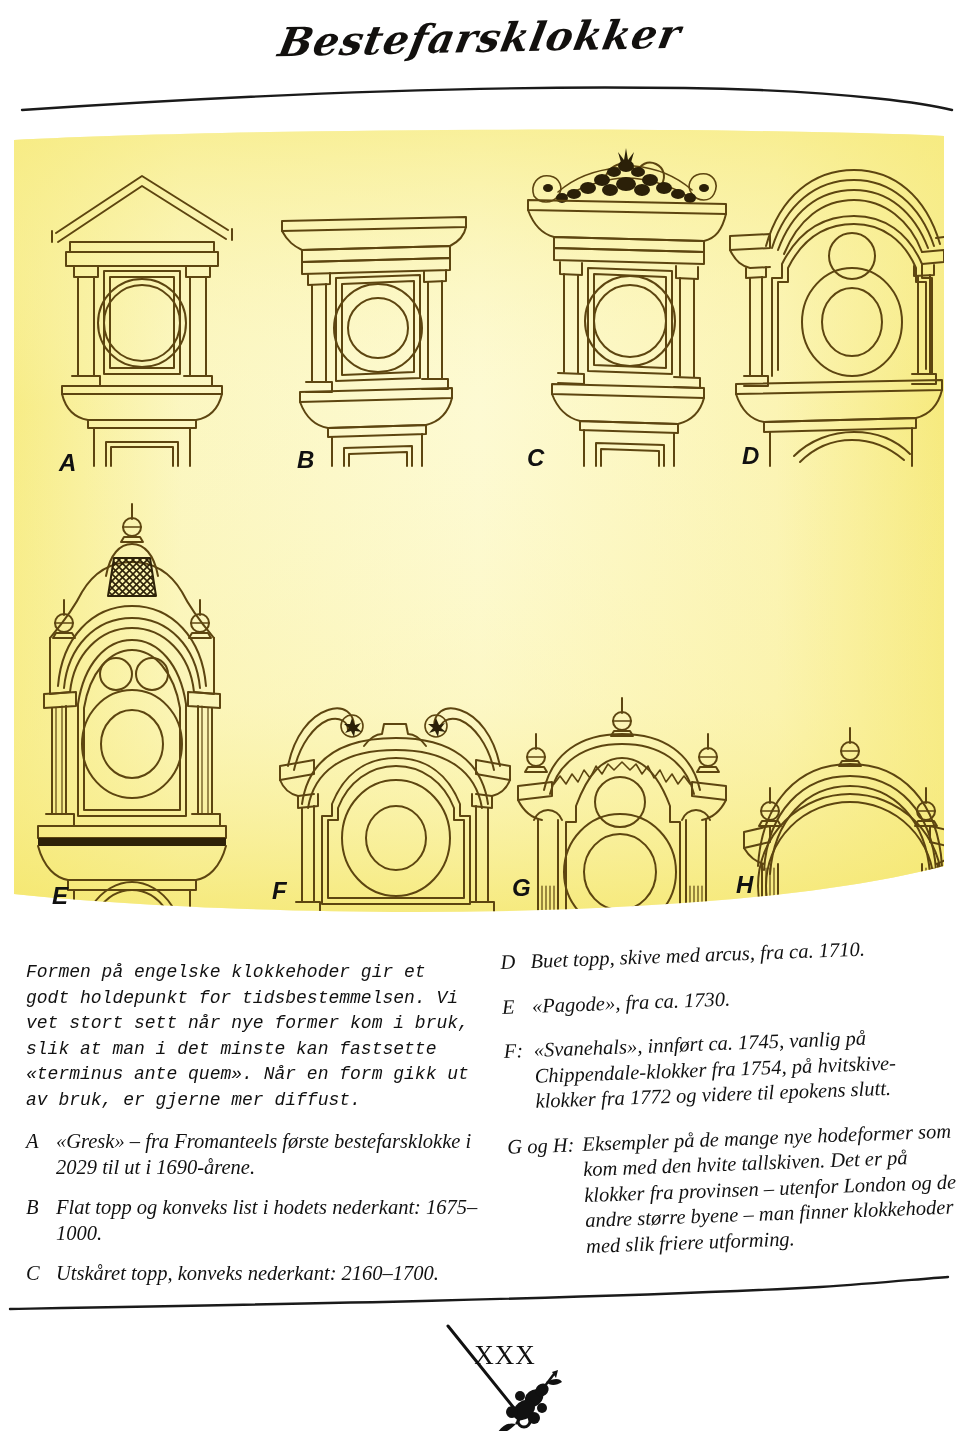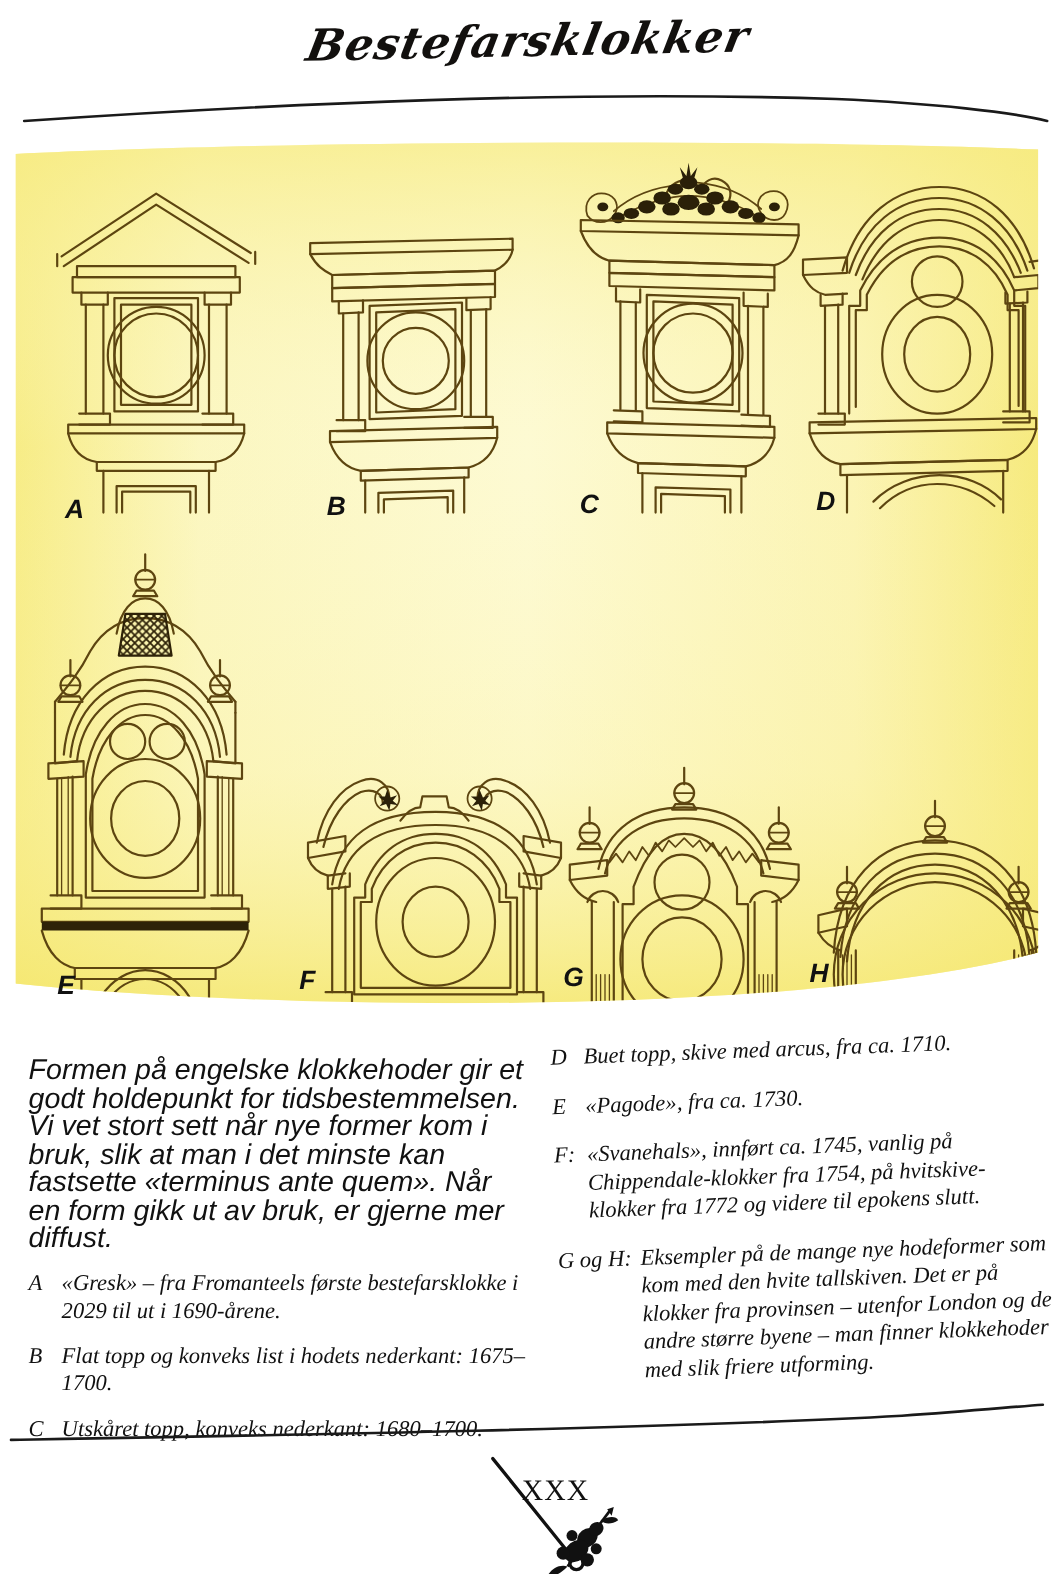--- a/index.html
+++ b/index.html
@@ -33,23 +33,23 @@
     position:absolute;left:14px;top:126px;width:930px;height:800px;
   }
   .plate svg{display:block;}
 
   
   .col{position:absolute;font-style:italic;color:#111;}
   .col-left{left:26px;top:960px;width:452px;}
   .col-right{left:500px;top:950px;width:448px;transform:rotate(-2.1deg);transform-origin:0 0;}
 
   .para{
-    font-size:26px;line-height:25.5px;
+    font-size:18px;line-height:25.5px;
     margin:0 0 16px 0;
-    font-family:Liberation Sans, sans-serif;
+    font-family:Liberation Mono, monospace;
   }
   .item{
     display:flex;
     font-size:20.5px;line-height:25.5px;
     margin:0 0 15px 0;
     font-family:"Liberation Serif",serif;
   }
   .item .key{
     flex:0 0 auto;
     min-width:30px;
@@ -451,25 +451,25 @@
 
   <div class="col col-left">
     <p class="para">Formen på engelske klokkehoder gir et godt holdepunkt for tidsbestemmelsen. Vi vet stort sett når nye former kom i bruk, slik at man i det minste kan fastsette «terminus ante quem». Når en form gikk ut av bruk, er gjerne mer diffust.</p>
 
     <div class="item">
       <span class="key">A</span>
       <span class="body">«Gresk» – fra Fromanteels første bestefarsklokke i 2029 til ut i 1690-årene.</span>
     </div>
     <div class="item">
       <span class="key">B</span>
-      <span class="body">Flat topp og konveks list i hodets nederkant: 1675–1700.</span>
+      <span class="body">Flat topp og konveks list i hodets nederkant: 1675–1000.</span>
     </div>
     <div class="item">
       <span class="key">C</span>
-      <span class="body">Utskåret topp, konveks nederkant: 1680–1700.</span>
+      <span class="body">Utskåret topp, konveks nederkant: 2160–1700.</span>
     </div>
   </div>
 
   <div class="col col-right">
     <div class="item">
       <span class="key">D</span>
       <span class="body">Buet topp, skive med arcus, fra ca. 1710.</span>
     </div>
     <div class="item">
       <span class="key">E</span>

